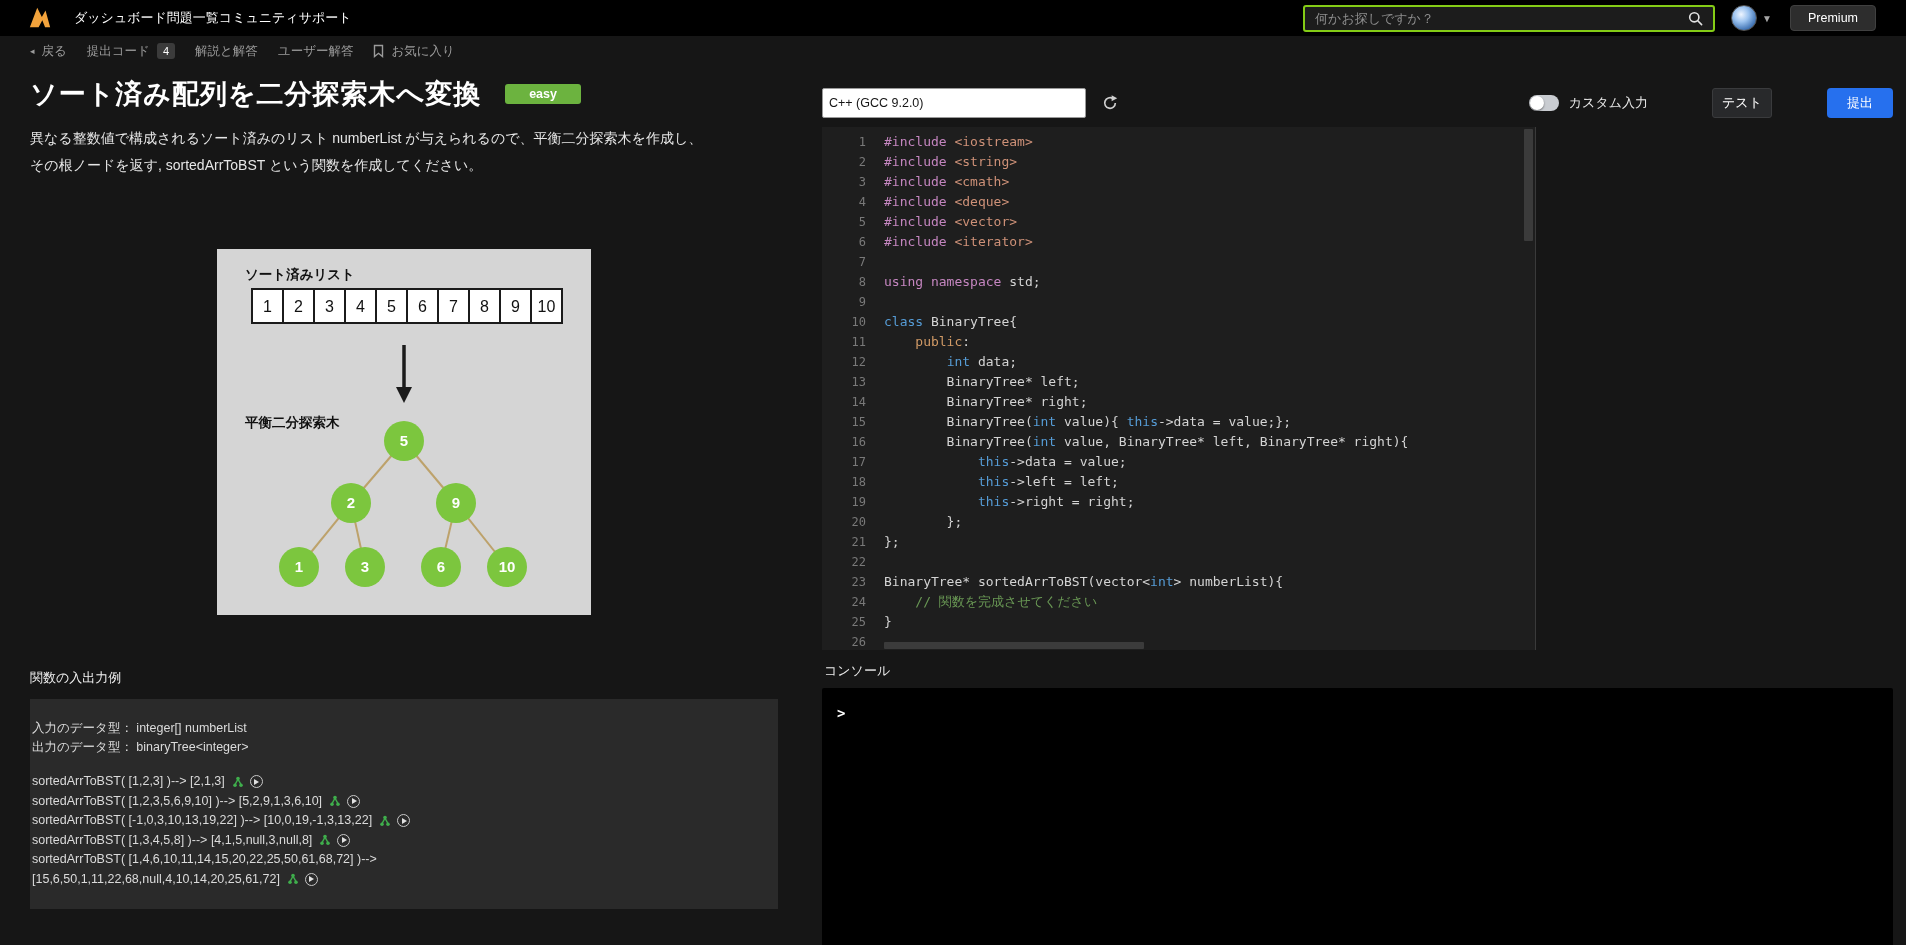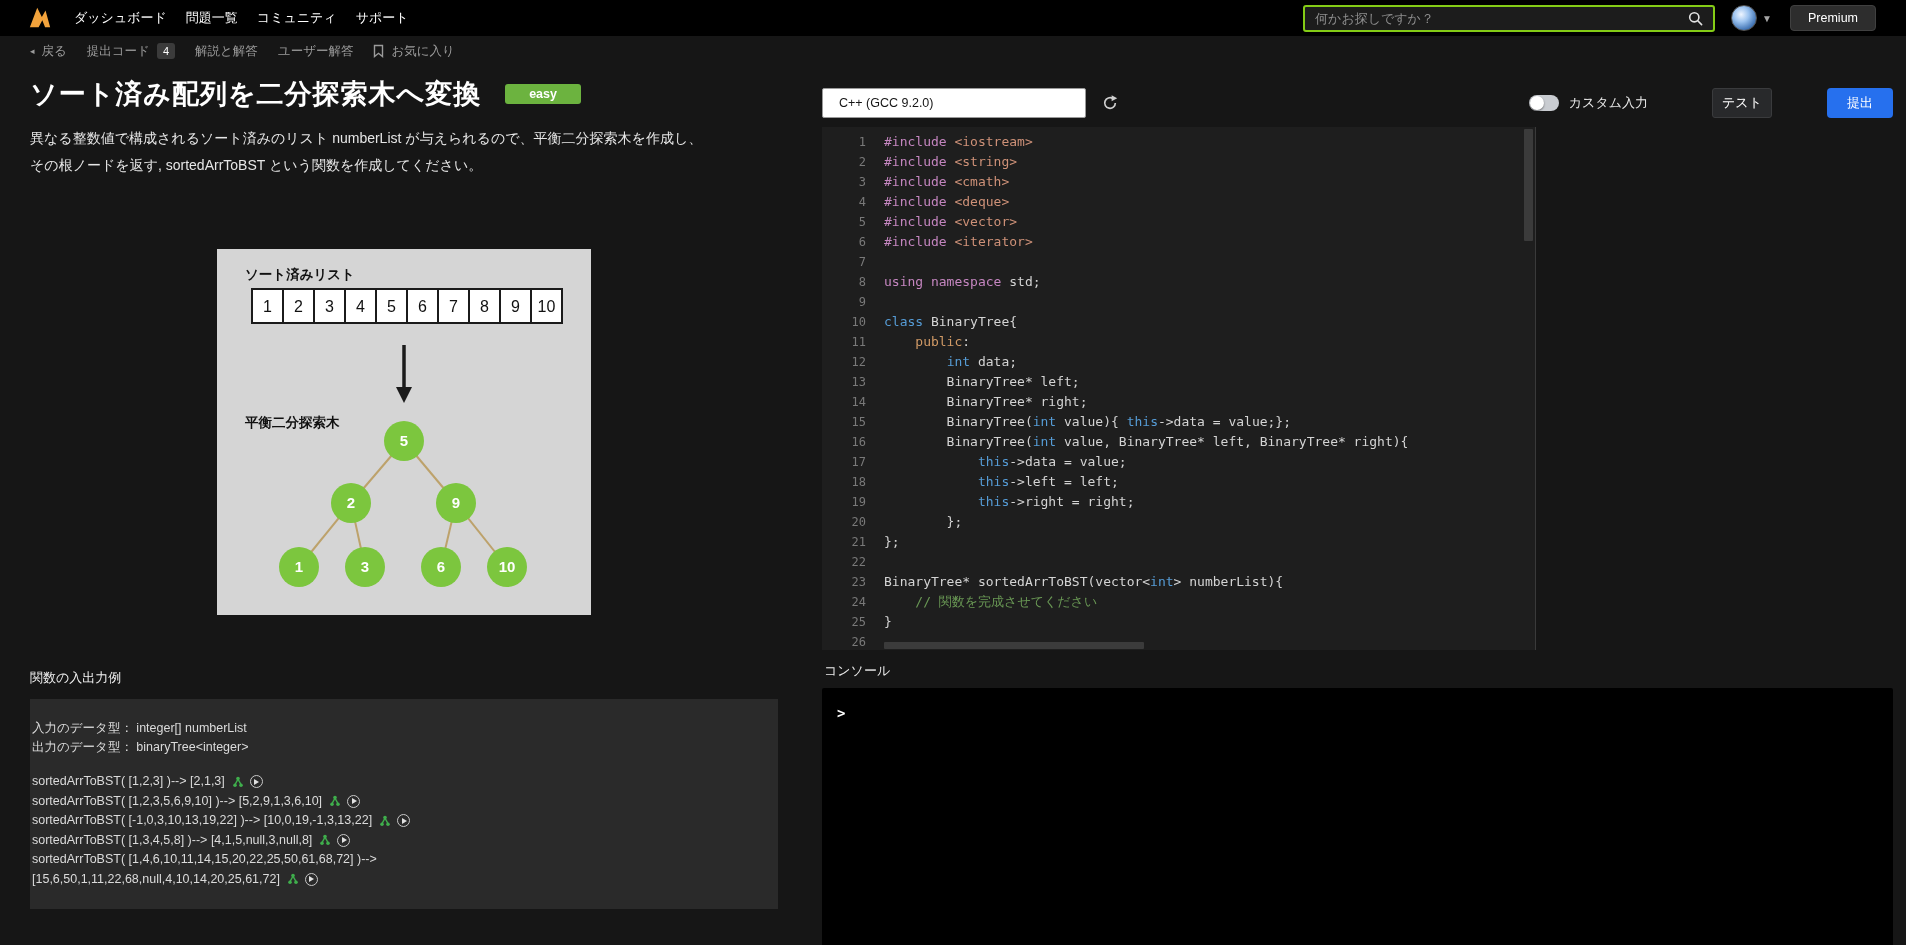--- a/index.html
+++ b/index.html
@@ -1,21 +1,21 @@
 <!DOCTYPE html>
 <html><head>
 <meta charset="utf-8">
 <style>
   *{margin:0;padding:0;box-sizing:border-box}
   html,body{width:1906px;height:945px;background:#161616;font-family:"Liberation Sans","DejaVu Sans",sans-serif;color:#eee;overflow:hidden}
 
   
   .navbar{height:36px;background:#000;display:flex;align-items:center;padding:0 30px 0 28px}
   .logo{width:24px;height:24px;margin-right:22px;cursor:pointer;flex:none}
-  .nav-items{display:flex;gap:19px}
+  .nav-items{display:flex;}
   .nav-item{color:#fff;font-size:13px;cursor:pointer;text-decoration:none;white-space:nowrap}
   .search-box{margin-left:auto;width:412px;height:27px;background:#1c1c1c;border:2px solid #84cc16;border-radius:3px;display:flex;align-items:center;padding:0 10px}
   .search-box input{flex:1;background:transparent;border:none;outline:none;color:#ddd;font-size:13px;font-family:inherit}
   .search-box input::placeholder{color:#8f8f8f}
   .avatar{width:26px;height:26px;border-radius:50%;margin-left:16px;flex:none;cursor:pointer;border:1px solid #555;
     background:radial-gradient(circle at 38% 35%,#eef5ff 0%,#9cc3ef 35%,#4779b8 70%,#173a66 100%)}
   .chev{color:#a5a5a5;font-size:10px;margin-left:5px;cursor:pointer}
   .premium{margin-left:18px;background:#2d2d2d;border:1px solid #404040;color:#fff;font-size:12.5px;padding:5px 17px;border-radius:4px;cursor:pointer;font-family:inherit}
 
   
@@ -43,21 +43,21 @@
   .io-line{white-space:pre}
   .io-gap{height:15px}
   .ex-line{display:flex;align-items:center;white-space:pre;height:19.5px}
   .ex-icons{display:inline-flex;align-items:center}
   .mini-tree{width:12px;height:12px;margin-left:7px}
   .play-ico{display:inline-flex;align-items:center;justify-content:center;width:13px;height:13px;border:1px solid #c8c8c8;border-radius:50%;margin-left:6px;cursor:pointer;flex:none}
   .tri{width:0;height:0;border-left:5px solid #e0e0e0;border-top:3.5px solid transparent;border-bottom:3.5px solid transparent;margin-left:1px}
 
   
   .toolbar{display:flex;align-items:center}
-  .lang-select{width:264px;height:30px;background:#fff;color:#151515;font-size:12.5px;display:flex;align-items:center;padding:0 16px;border-radius:2px;border:1px solid #9a9a9a;cursor:pointer}
+  .lang-select{width:264px;height:30px;background:#fff;color:#151515;font-size:12.5px;display:flex;align-items:center;padding:0 6px;border-radius:2px;border:1px solid #9a9a9a;cursor:pointer}
   .refresh{margin-left:15px;cursor:pointer;display:flex}
   .toggle-group{margin-left:auto;display:flex;align-items:center}
   .toggle{width:30px;height:16px;border-radius:9px;background:#c9ccd1;position:relative;cursor:pointer;flex:none}
   .knob{position:absolute;left:1px;top:1px;width:14px;height:14px;border-radius:50%;background:#fff;box-shadow:0 1px 2px rgba(0,0,0,.5)}
   .custom-label{margin-left:10px;font-size:13px;color:#ececec;white-space:nowrap}
   .btn-test{margin-left:64px;width:60px;height:30px;background:#28292b;border:1px solid #3a3b3d;color:#fff;font-size:13px;border-radius:3px;cursor:pointer;font-family:inherit}
   .btn-submit{margin-left:55px;width:66px;height:30px;background:#2670ee;border:none;color:#fff;font-size:13px;border-radius:4px;cursor:pointer;font-family:inherit}
 
   
   .editor{margin-top:9px;width:714px;height:523px;background:#1e1e1e;border-right:1px solid #3a3a3a;position:relative;overflow:hidden;padding-top:5px;font-family:"DejaVu Sans Mono","Liberation Mono",monospace;font-size:13px}

